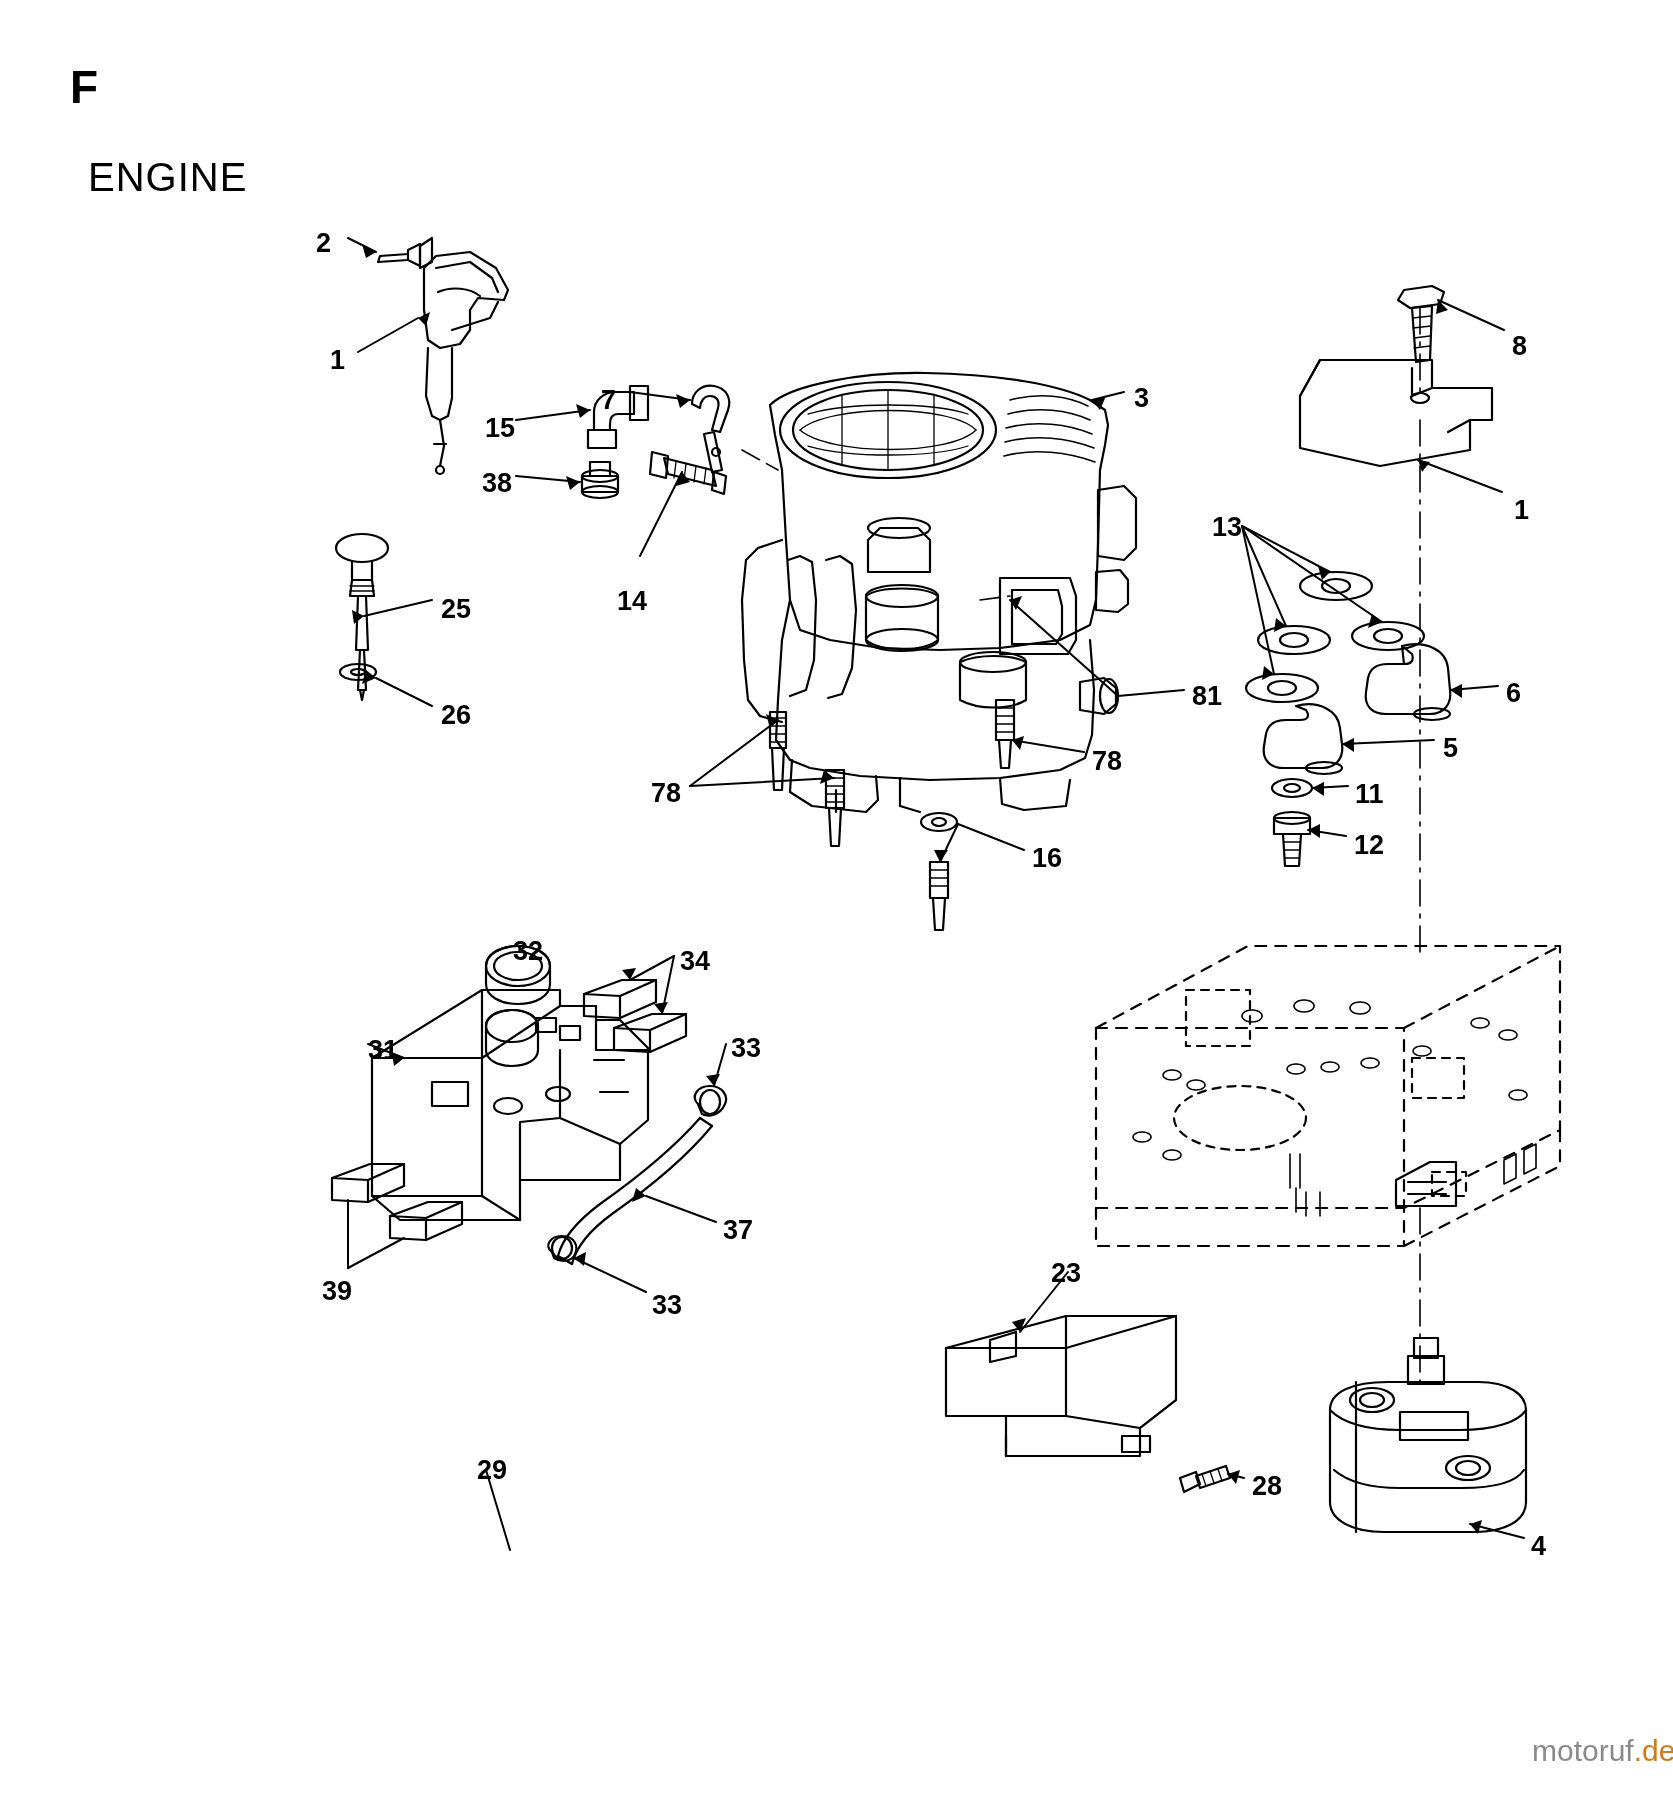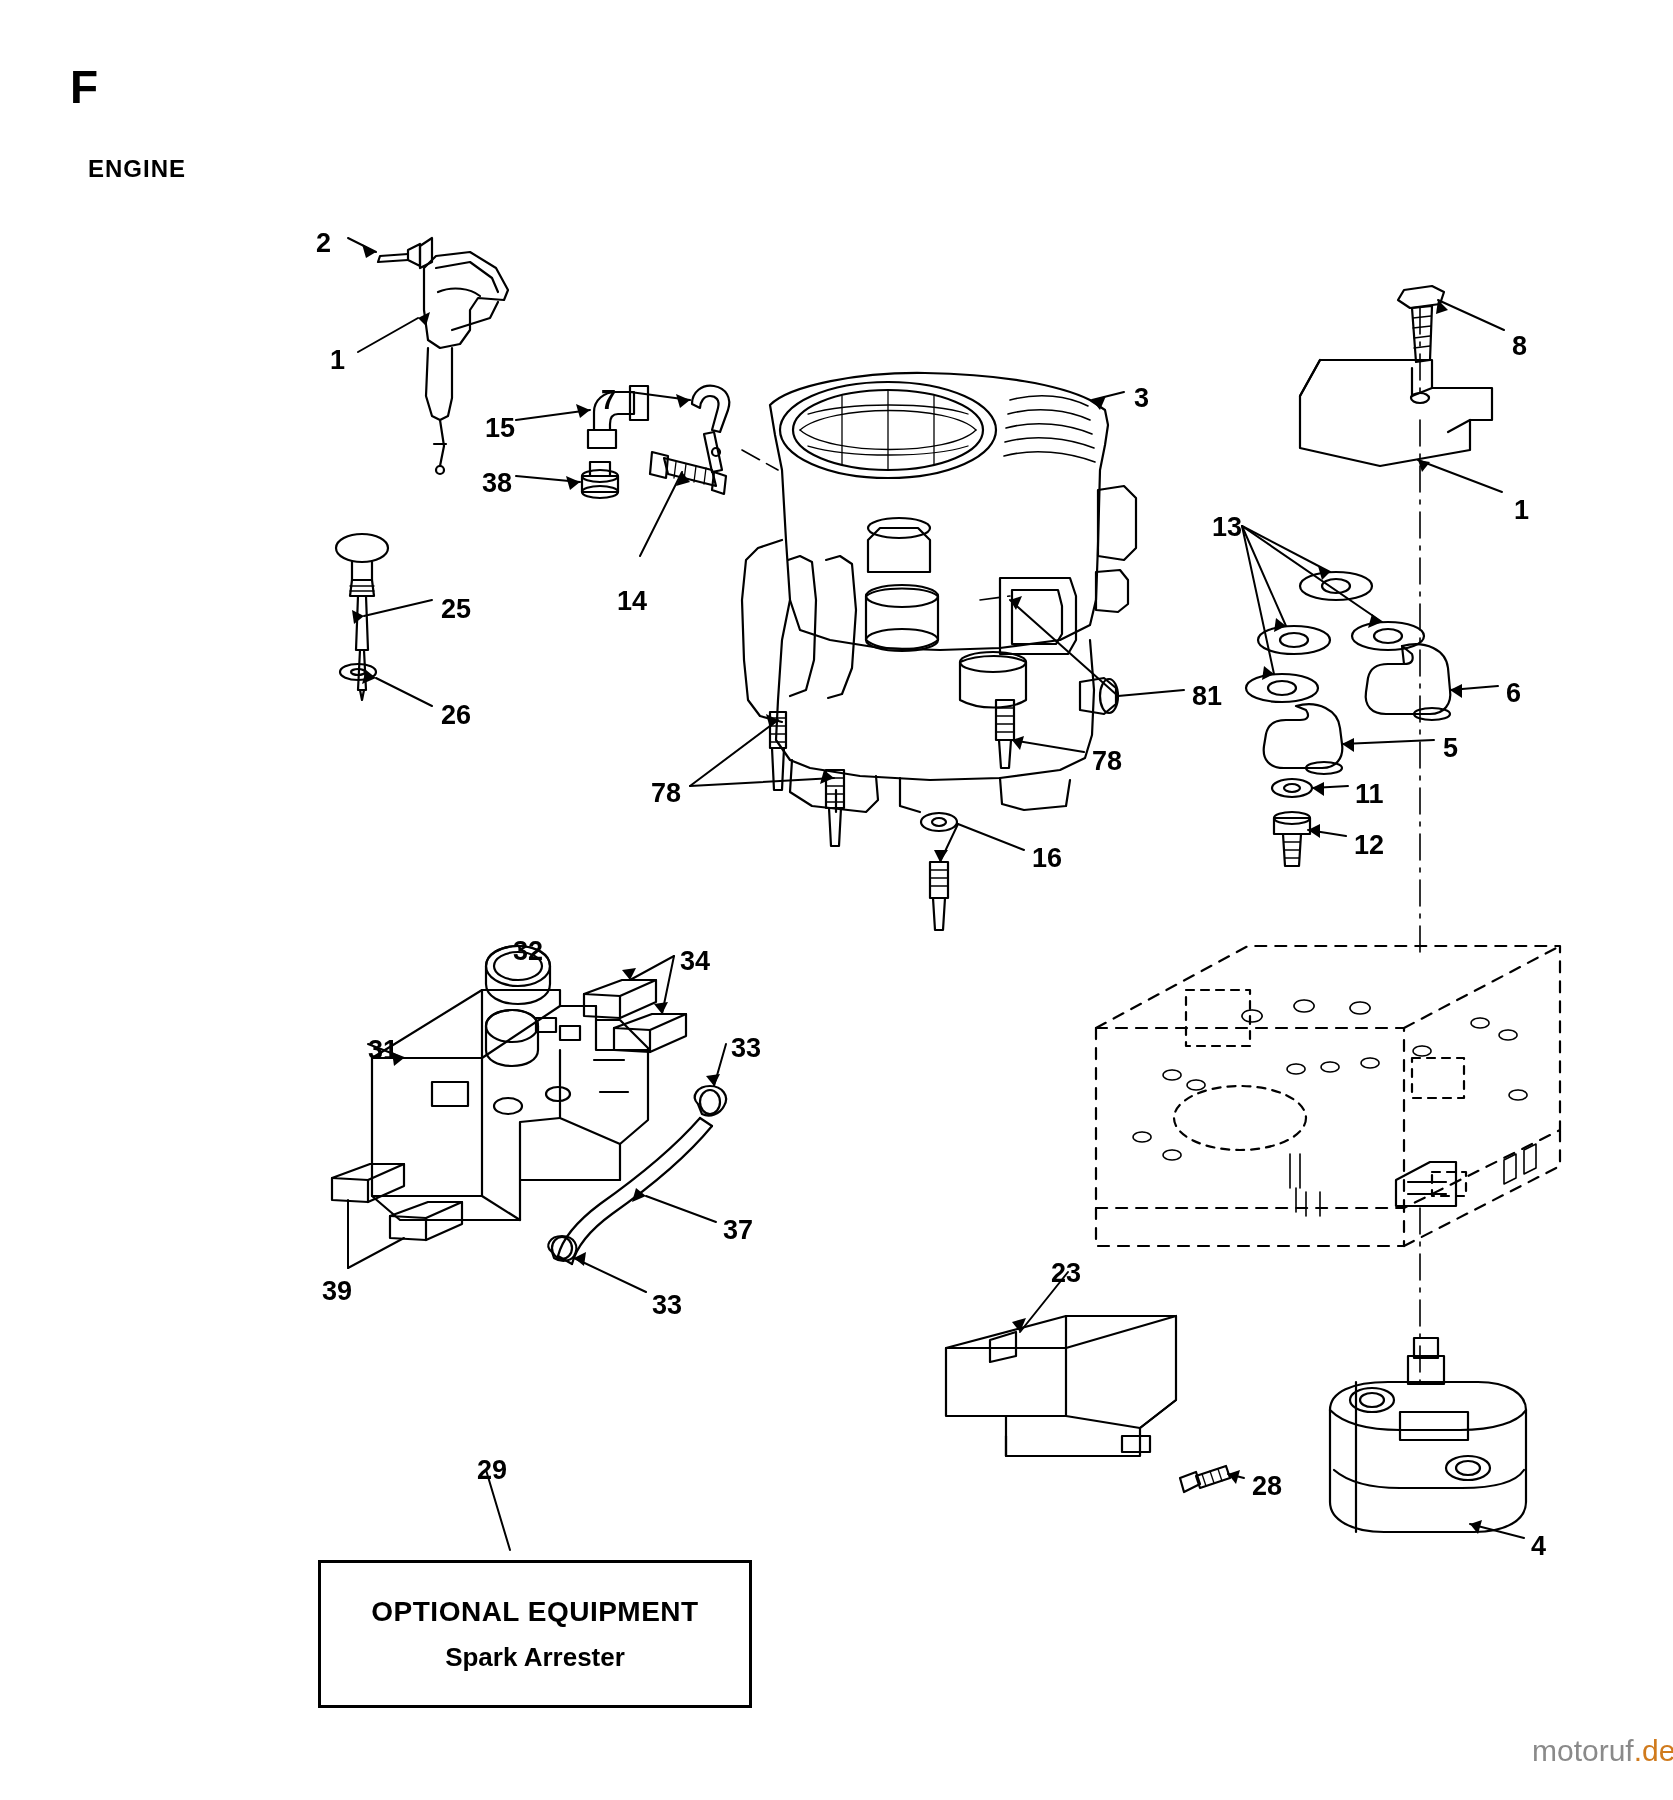--- a/index.html
+++ b/index.html
@@ -1,21 +1,21 @@
 <!DOCTYPE html>
 <html><head>
 <meta charset="utf-8">
 <style>
   html,body{margin:0;padding:0;background:#ffffff;}
   body{width:1673px;height:1800px;position:relative;font-family:"Liberation Sans",sans-serif;color:#000;overflow:hidden;}
   #sheet{position:absolute;left:0;top:0;width:1673px;height:1800px;}
   .lbl{position:absolute;font-weight:bold;font-family:"Liberation Sans",sans-serif;color:#000;white-space:nowrap;}
   .num{font-size:27px;}
   .section-letter{font-size:46px;font-weight:bold;}
-  .section-title{font-size:24px;font-weight:bold;letter-spacing:1px;}
+  .section-title{font-size:40px;font-weight:normal;letter-spacing:1px;}
   .optbox{position:absolute;border:3px solid #000;box-sizing:border-box;display:flex;flex-direction:column;align-items:center;justify-content:center;}
   .optbox .t1{font-size:28px;font-weight:bold;letter-spacing:0.5px;}
   .optbox .t2{font-size:26px;font-weight:bold;margin-top:14px;}
   .wm{position:absolute;font-size:30px;font-family:"Liberation Sans",sans-serif;}
   .wm .a{color:#8a8a8a;font-weight:normal;}
   .wm .b{color:#d07a1c;font-weight:normal;}
   svg{position:absolute;left:0;top:0;}
 </style>
 </head>
 <body>
@@ -508,22 +508,18 @@
   <div class="lbl num" style="left:328px;top:1035px;margin-left:40px;">31</div>
   <div class="lbl num" style="left:731px;top:1033px;">33</div>
   <div class="lbl num" style="left:723px;top:1215px;">37</div>
   <div class="lbl num" style="left:322px;top:1276px;">39</div>
   <div class="lbl num" style="left:652px;top:1290px;">33</div>
   <div class="lbl num" style="left:1051px;top:1258px;">23</div>
   <div class="lbl num" style="left:1252px;top:1471px;">28</div>
   <div class="lbl num" style="left:1531px;top:1531px;">4</div>
   <div class="lbl num" style="left:477px;top:1455px;">29</div>
 
-  <div class="optbox" style="left:318px;top:1560px;width:434px;height:148px;">
-    <div class="t1">OPTIONAL EQUIPMENT</div>
-    <div class="t2">Spark Arrester</div>
-  </div>
 
   <div class="wm" style="left:1500px;top:1734px;margin-left:32px;">
     <span class="a">motoruf</span><span class="b">.de</span>
   </div>
 
 </div>
 
 </body></html>

